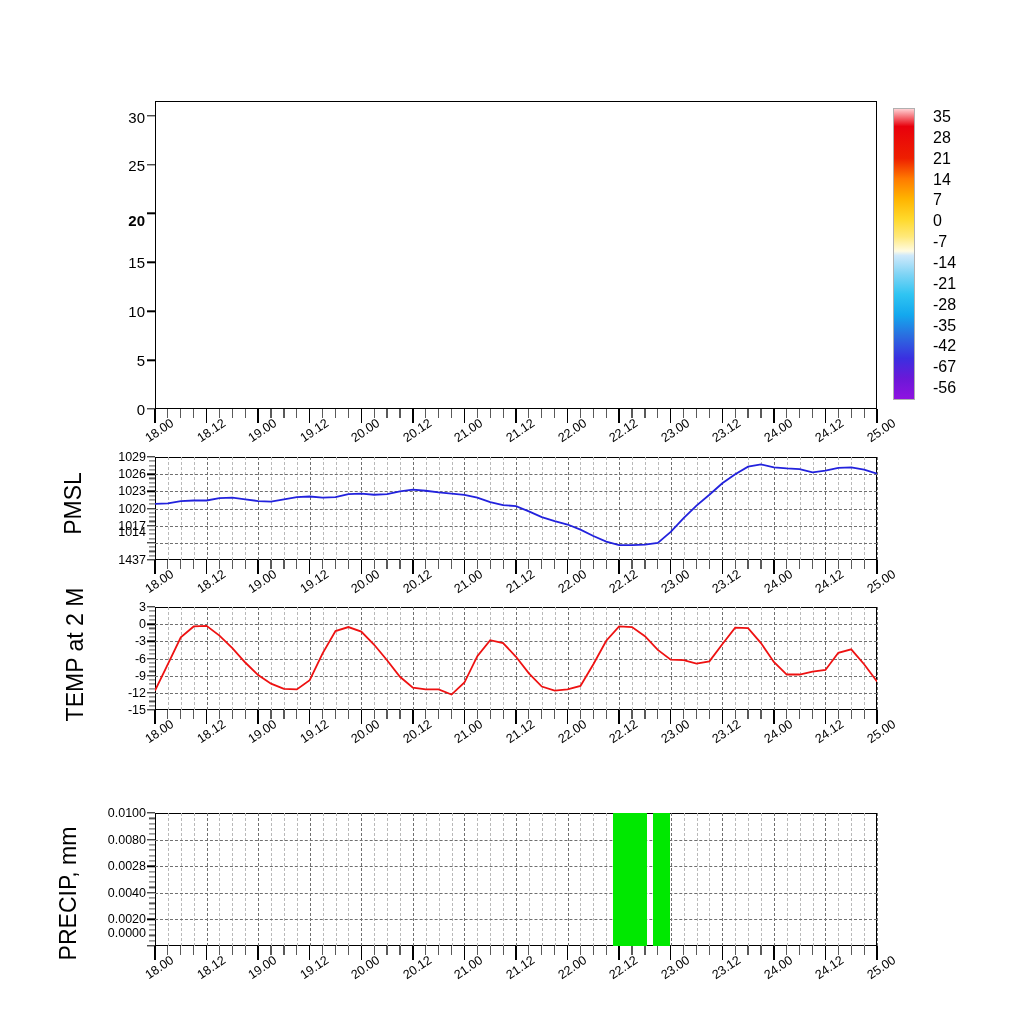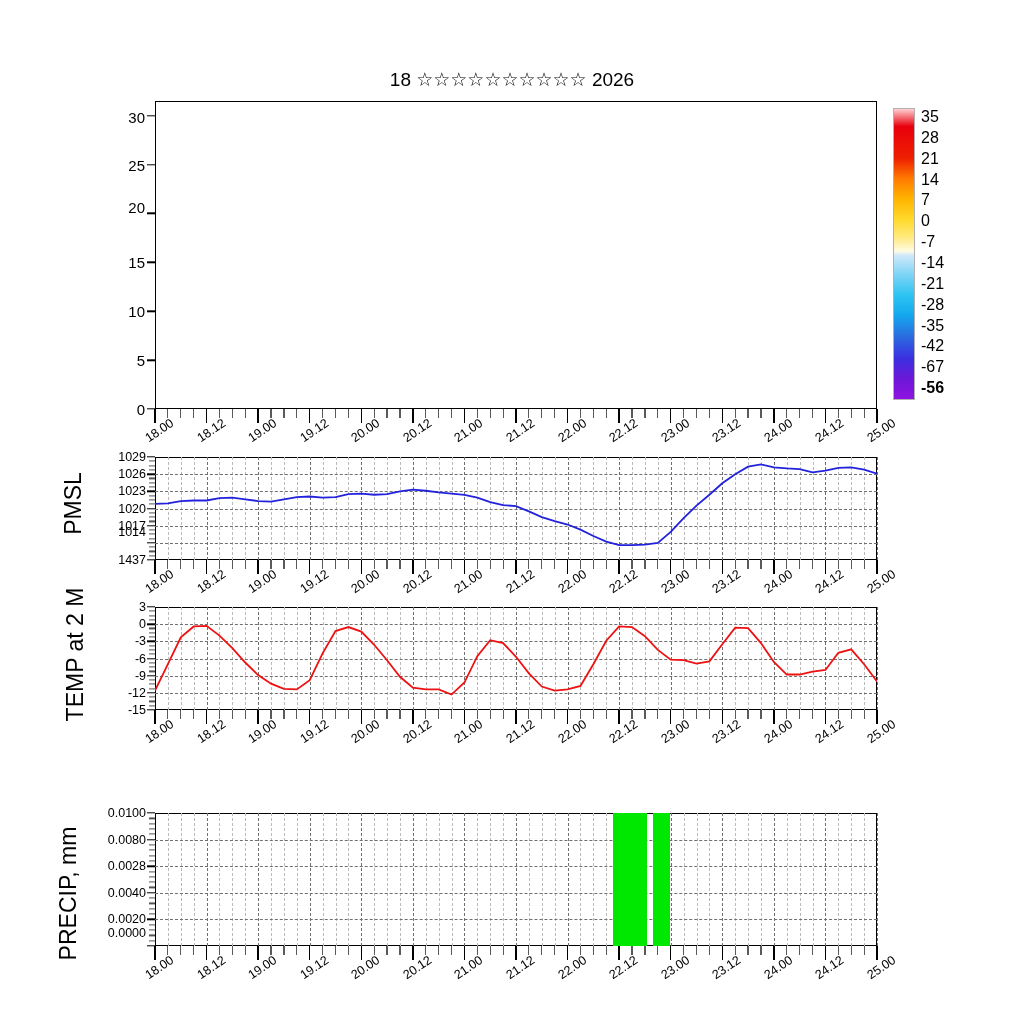--- a/index.html
+++ b/index.html
@@ -74,40 +74,35 @@
   
   #xsec-fill { position: absolute; inset: 0; overflow: hidden; }
 
   
   #cbar { position: absolute; }
   #cbar .bar {
     position: absolute; left: 0; top: 0; width: 100%; height: 100%;
     border: 1px solid #b0b0b0;
   }
   #cbar .ctick {
-    position: absolute; left: 100%; margin-left: 6px;
+    position: absolute; left: 100%; margin-left: 18px;
     transform: translateY(-50%); font-size: 16px; color: #000;
     white-space: nowrap;
   }
 
   
   .pbar { position: absolute; bottom: 0; background: #00e800; }
 
   svg { display: block; }
 </style>
 </head>
 <body>
 
 <div id="root">
 
-  <div class="subtitle">
-    <span>18</span>
-    <span class="stars">☆☆☆☆☆☆☆☆☆☆</span>
-    <span>2026</span>
-  </div>
 
   <div class="panel" id="panel-xsec" style="left:155px; top:101px; width:722px; height:308px;">
     <div id="xsec-fill">
         <div style="position:absolute;inset:0;background:linear-gradient(to bottom,#7d0fd6 0%, #7b12d4 12%, #6a1ad6 22%, #4b2ae2 29%,#2f55e4 33%, #1f8ae8 37%, #25b6ef 42%, #5cd0f3 47%,#9adff6 51%, #cfeafa 54%, #f4f4de 56%, #ffeea0 58%,#ffdf63 63%, #ffcf3a 70%, #f9bd22 78%, #f7b415 86%,#fac62a 93%, #ffe06a 100%);"></div>
         <div style="position:absolute;left:56%;top:6%;width:26%;height:26%;border-radius:50%;filter:blur(16px);background:radial-gradient(ellipse at center,rgba(24,24,220,0.95) 0%, rgba(40,40,225,0.75) 45%,rgba(80,30,215,0.25) 75%, rgba(120,20,215,0) 100%);"></div>
         <div style="position:absolute;left:0;bottom:0;width:100%;height:12%;background:linear-gradient(to top, rgba(255,240,160,0.55), rgba(255,240,160,0));"></div>
         <div style="position:absolute;left:55%;top:46%;width:16%;height:14%;filter:blur(9px);background:linear-gradient(to bottom,rgba(150,215,248,0.85),rgba(235,245,250,0.5),rgba(255,235,140,0));"></div>
         <svg width="722" height="308" viewBox="0 0 722 308" style="position:absolute;left:0;top:0;">
           <path d="M8.2 5.9 L21.2 3.8 M21.2 3.8 L19.5 11.6 M17.8 4.4 L16.3 11.5" stroke="#000" stroke-width="0.85" fill="none"></path>
           <path d="M24.6 5.9 L34.0 2.7 M34.0 2.7 L33.6 11.6" stroke="#000" stroke-width="0.85" fill="none"></path>
@@ -1331,21 +1326,21 @@
         <div class="xlab" style="left:722px;">25.00</div>
         <div class="ytick" style="top:308px;"></div>
         <div class="ylab big" style="top:308px;">0</div>
         <div class="ytick" style="top:259.1111111111111px;"></div>
         <div class="ylab big" style="top:259.1111111111111px;">5</div>
         <div class="ytick" style="top:210.22222222222223px;"></div>
         <div class="ylab big" style="top:210.22222222222223px;">10</div>
         <div class="ytick" style="top:161.33333333333334px;"></div>
         <div class="ylab big" style="top:161.33333333333334px;">15</div>
         <div class="ytick" style="top:112.44444444444446px;"></div>
-        <div class="ylab big" style="top:106px;">20</div>
+        <div class="ylab big" style="top:119px;font-weight:bold;">20</div>
         <div class="ytick" style="top:63.55555555555557px;"></div>
         <div class="ylab big" style="top:63.55555555555557px;">25</div>
         <div class="ytick" style="top:14.666666666666686px;"></div>
         <div class="ylab big" style="top:16px;">30</div>
       </div>
   </div>
 
   <div id="cbar" style="left:893px; top:108px; width:22px; height:292px;">
     <div class="bar" id="cbar-gradient" style="background: linear-gradient(rgb(255, 207, 210) 0%, rgb(232, 0, 12) 6%, rgb(238, 31, 0) 17%, rgb(255, 122, 0) 24%, rgb(255, 180, 0) 31%, rgb(255, 217, 43) 38%, rgb(255, 233, 122) 44%, rgb(255, 251, 226) 49%, rgb(207, 233, 251) 50.5%, rgb(127, 212, 245) 57%, rgb(47, 196, 242) 64%, rgb(19, 168, 238) 71%, rgb(42, 111, 224) 78%, rgb(59, 47, 224) 86%, rgb(107, 24, 216) 93%, rgb(143, 19, 224) 100%);"></div>
     <div id="cbar-ticks">
@@ -1355,21 +1350,21 @@
         <div class="ctick" style="top:71.51020408163265px;">14</div>
         <div class="ctick" style="top:92.36734693877551px;">7</div>
         <div class="ctick" style="top:113.22448979591836px;">0</div>
         <div class="ctick" style="top:134.08163265306123px;">-7</div>
         <div class="ctick" style="top:154.9387755102041px;">-14</div>
         <div class="ctick" style="top:175.79591836734693px;">-21</div>
         <div class="ctick" style="top:196.6530612244898px;">-28</div>
         <div class="ctick" style="top:217.51020408163268px;">-35</div>
         <div class="ctick" style="top:238.3673469387755px;">-42</div>
         <div class="ctick" style="top:259.2244897959184px;">-67</div>
-        <div class="ctick" style="top:280.0816326530612px;font-weight:bold;">-56</div>
+        <div class="ctick" style="top:280.0816326530612px;">-56</div>
       </div>
   </div>
 
   <div class="axtitle" style="left:-2px; top:490px; width:150px;">PMSL</div>
   <div class="panel" id="panel-pmsl" style="left:155px; top:457px; width:722px; height:103px;">
     <div class="frame"></div>
     <div id="pmsl-grid">
         <div class="vgrid light" style="left:12.892857142857142px;"></div>
         <div class="vgrid light" style="left:25.785714285714285px;"></div>
         <div class="vgrid light" style="left:38.67857142857142px;"></div>

